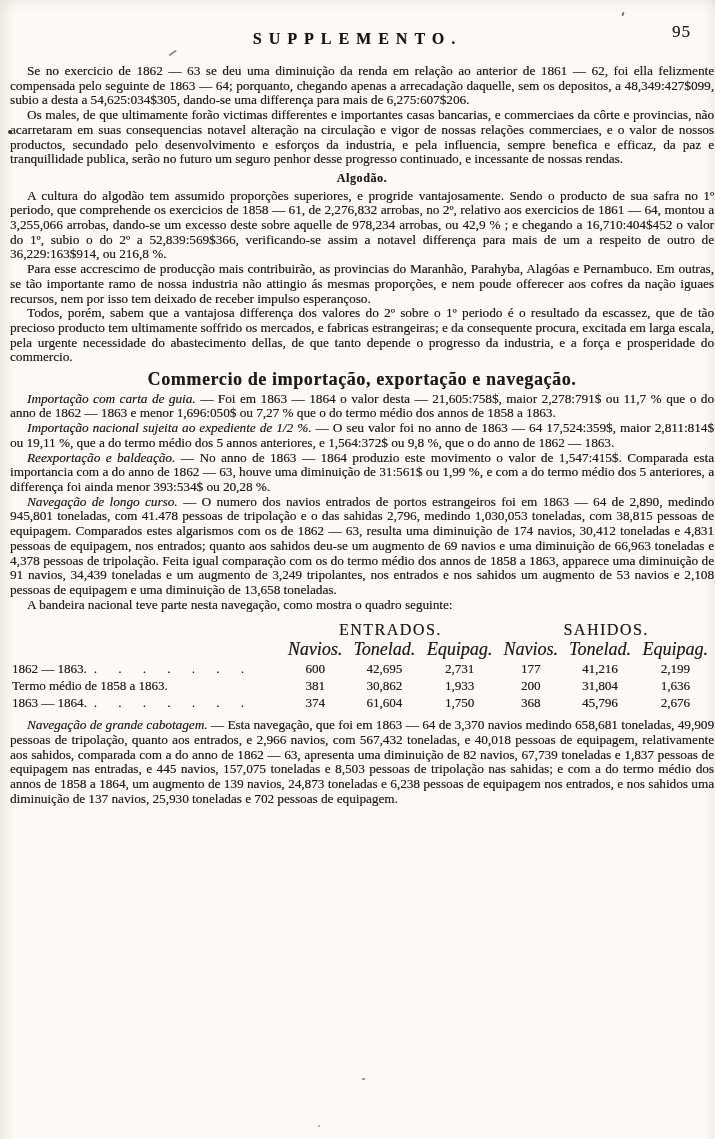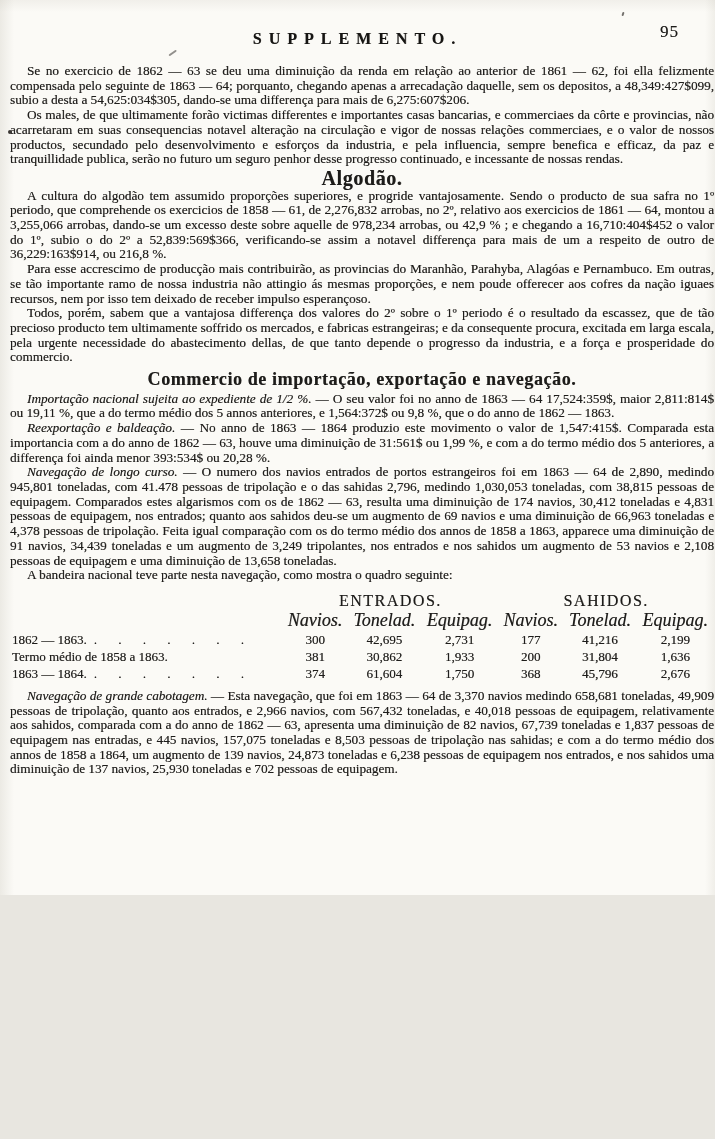--- a/index.html
+++ b/index.html
@@ -1,18 +1,18 @@
 <!DOCTYPE html>
 <html><head>
 <meta charset="utf-8">
 <style>
   html,body{margin:0;padding:0;background:#e8e6e0;}
   .page{
     position:relative;
-    width:715px;height:895px;
+    width:715px;height:1139px;
     margin:0 auto;
     background:
       linear-gradient(90deg, rgba(190,186,175,0.25) 0px, rgba(0,0,0,0) 14px),
       linear-gradient(270deg, rgba(190,186,175,0.18) 0px, rgba(0,0,0,0) 10px),
       linear-gradient(180deg, rgba(200,196,186,0.20) 0px, rgba(0,0,0,0) 12px),
       #fbfaf6;
     overflow:hidden;
     font-family:"Liberation Serif","DejaVu Serif",serif;
     color:#1d1c1a;
   }
@@ -23,39 +23,39 @@
     text-align:center;
   }
   .masthead .title{
     font-weight:bold;
     font-size:16px;
     letter-spacing:7px;
     color:#161513;
   }
   .masthead .pagenum{
     position:absolute;
-    top:22px;right:36px;
+    top:22px;right:24px;
     font-size:17px;
     letter-spacing:1px;
   }
   .body-text{
     padding:16px 1px 0 10px;
     font-size:13.2px;
     line-height:14.7px;
     text-align:justify;
     font-family:Liberation Serif, serif;
   }
   .para{ margin:0; text-indent:17px; }
   .lead-italic{ font-style:italic; }
   .sec-heading{
     text-align:center;
     font-weight:bold;
     text-indent:0;
     margin:4px 0 3px 0;
-    font-size:20px;
+    font-size:12px;
     letter-spacing:0.6px;
   }
   .sec-heading.big{ font-size:18px; margin:7px 0 5px 0; }
   table.nav-table{
     width:100%;
     border-collapse:collapse;
     margin:9px 0 7px 0;
     font-size:13px;
     line-height:15px;
   }
@@ -105,20 +105,21 @@
     <p class="para sec-heading">Algodão.</p>
 
     <p class="para"><span>A cultura do algodão tem assumido proporções superiores, e progride vantajosamente. Sendo o producto de sua safra no 1º periodo, que comprehende os exercicios de 1858 — 61, de 2,276,832 arrobas, no 2º, relativo aos exercicios de 1861 — 64, montou a 3,255,066 arrobas, dando-se um excesso deste sobre aquelle de 978,234 arrobas, ou 42,9 % ; e chegando a 16,710:404$452 o valor do 1º, subio o do 2º a 52,839:569$366, verificando-se assim a notavel differença para mais de um a respeito de outro de 36,229:163$914, ou 216,8 %.</span></p>
 
     <p class="para"><span>Para esse accrescimo de producção mais contribuirão, as provincias do Maranhão, Parahyba, Alagóas e Pernambuco. Em outras, se tão importante ramo de nossa industria não attingio ás mesmas proporções, e nem poude offerecer aos cofres da nação iguaes recursos, nem por isso tem deixado de receber impulso esperançoso.</span></p>
 
     <p class="para"><span>Todos, porém, sabem que a vantajosa differença dos valores do 2º sobre o 1º periodo é o resultado da escassez, que de tão precioso producto tem ultimamente soffrido os mercados, e fabricas estrangeiras; e da consequente procura, excitada em larga escala, pela urgente necessidade do abastecimento dellas, de que tanto depende o progresso da industria, e a força e prosperidade do commercio.</span></p>
 
     <p class="para sec-heading big">Commercio de importação, exportação e navegação.</p>
 
+    <p class="para"><span class="lead-italic">Importação com carta de guia.</span><span> — Foi em 1863 — 1864 o valor desta — 21,605:758$, maior 2,278:791$ ou 11,7 % que o do anno de 1862 — 1863 e menor 1,696:050$ ou 7,27 % que o do termo médio dos annos de 1858 a 1863.</span></p>
 
     <p class="para"><span class="lead-italic">Importação nacional sujeita ao expediente de 1/2 %.</span><span> — O seu valor foi no anno de 1863 — 64 17,524:359$, maior 2,811:814$ ou 19,11 %, que a do termo médio dos 5 annos anteriores, e 1,564:372$ ou 9,8 %, que o do anno de 1862 — 1863.</span></p>
 
     <p class="para"><span class="lead-italic">Reexportação e baldeação.</span><span> — No anno de 1863 — 1864 produzio este movimento o valor de 1,547:415$. Comparada esta importancia com a do anno de 1862 — 63, houve uma diminuição de 31:561$ ou 1,99 %, e com a do termo médio dos 5 anteriores, a differença foi ainda menor 393:534$ ou 20,28 %.</span></p>
 
     <p class="para"><span class="lead-italic">Navegação de longo curso.</span><span> — O numero dos navios entrados de portos estrangeiros foi em 1863 — 64 de 2,890, medindo 945,801 toneladas, com 41.478 pessoas de tripolação e o das sahidas 2,796, medindo 1,030,053 toneladas, com 38,815 pessoas de equipagem. Comparados estes algarismos com os de 1862 — 63, resulta uma diminuição de 174 navios, 30,412 toneladas e 4,831 pessoas de equipagem, nos entrados; quanto aos sahidos deu-se um augmento de 69 navios e uma diminuição de 66,963 toneladas e 4,378 pessoas de tripolação. Feita igual comparação com os do termo médio dos annos de 1858 a 1863, apparece uma diminuição de 91 navios, 34,439 toneladas e um augmento de 3,249 tripolantes, nos entrados e nos sahidos um augmento de 53 navios e 2,108 pessoas de equipagem e uma diminuição de 13,658 toneladas.</span></p>
 
     <p class="para"><span>A bandeira nacional teve parte nesta navegação, como mostra o quadro seguinte:</span></p>
 
     <table class="nav-table">
@@ -134,21 +135,21 @@
           <th class="col-head">Tonelad.</th>
           <th class="col-head">Equipag.</th>
           <th class="col-head">Navios.</th>
           <th class="col-head">Tonelad.</th>
           <th class="col-head">Equipag.</th>
         </tr>
       </thead>
       <tbody>
         <tr>
           <td class="rowlabel"><span>1862 — 1863.</span><span class="leader">. . . . . . .</span></td>
-          <td class="num">300</td>
+          <td class="num">600</td>
           <td class="num">42,695</td>
           <td class="num">2,731</td>
           <td class="num">177</td>
           <td class="num">41,216</td>
           <td class="num">2,199</td>
         </tr>
         <tr>
           <td class="rowlabel"><span>Termo médio de 1858 a 1863.</span><span class="leader"></span></td>
           <td class="num">381</td>
           <td class="num">30,862</td>

